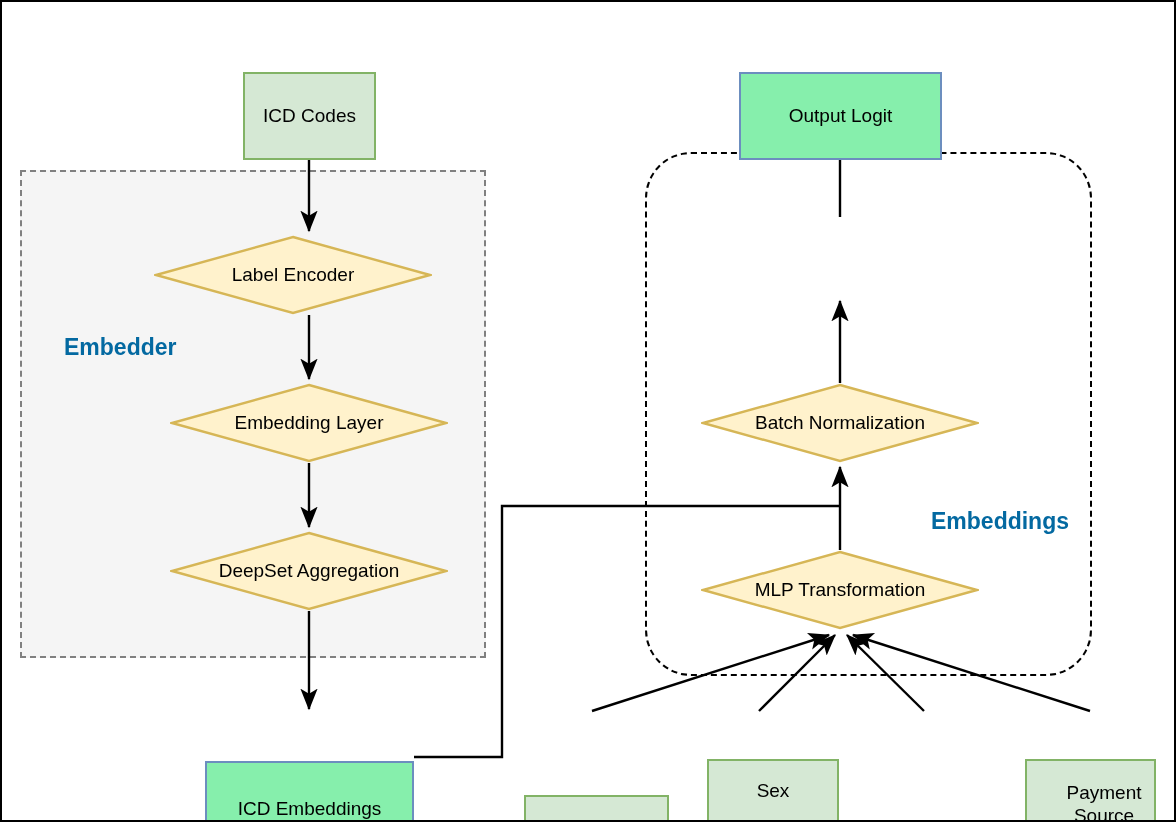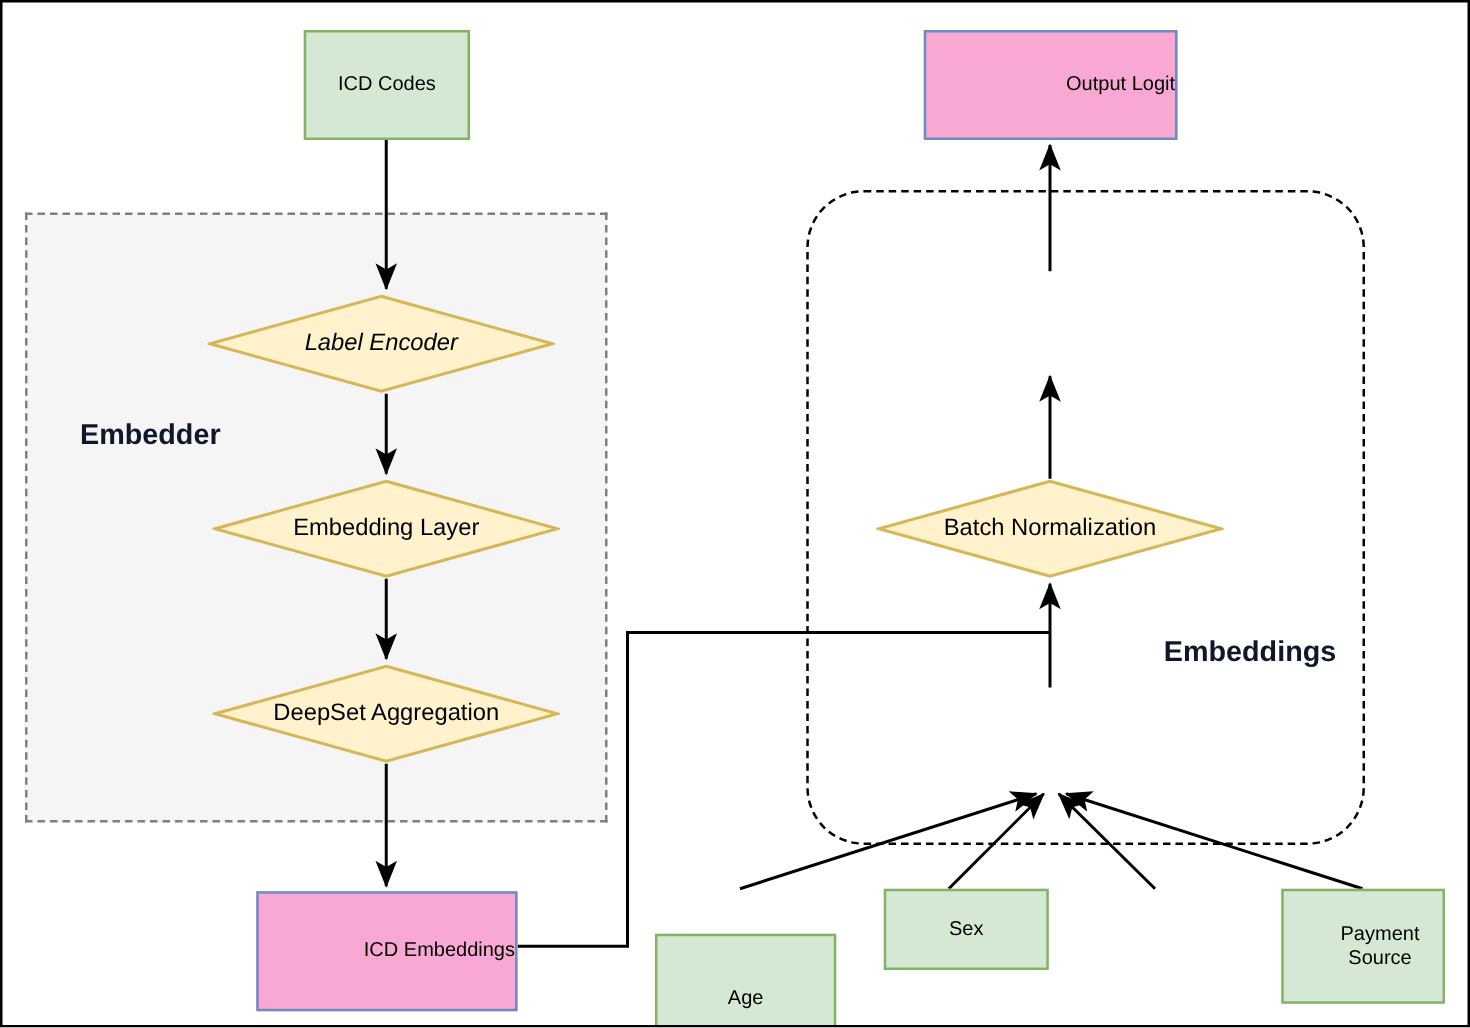--- a/index.html
+++ b/index.html
@@ -29,35 +29,35 @@
     pointer-events: none;
   }
   .node {
     position: absolute;
     display: flex;
     align-items: center;
     justify-content: center;
     text-align: center;
     box-sizing: border-box;
     color: #000000;
-    font-size: 16px;
+    font-size: 19px;
     line-height: 1.2;
+    margin-top: 48px;
   }
   .rect-node {
     border-width: 2px;
     border-style: solid;
   }
   .green-box {
     background: #d5e8d4;
     border-color: #82b366;
   }
   .blue-box {
-    background: #f9a8d4;
+    background: #86efac;
     border-color: #6c8ebf;
-    justify-content: flex-end;
   }
   .diamond-wrap {
     position: absolute;
   }
   .diamond-wrap > svg {
     position: absolute;
     left: 0;
     top: 0;
   }
   .diamond-label {
@@ -71,21 +71,21 @@
     justify-content: center;
     text-align: center;
     font-size: 19px;
     color: #000000;
     white-space: nowrap;
   }
   .group-label {
     position: absolute;
     font-weight: bold;
     font-size: 23px;
-    color: #0f172a;
+    color: #0369a1;
     white-space: nowrap;
   }
   .group-embedder-box {
     position: absolute;
     background: #f5f5f5;
     border: 2px dashed #808080;
     box-sizing: border-box;
   }
   .group-predictor-box {
     position: absolute;
@@ -159,21 +159,21 @@
   <div class="node rect-node green-box" style="left:705px; top:709px; width:132px; height:65px;">
     <span>Sex</span>
   </div>
 
 
   <div class="node rect-node green-box" style="left:1023px; top:709px; width:131px; height:92px;padding-left:27px;">
     <span style="white-space:pre-line;">Payment
 Source</span>
   </div>
 
-  <div class="diamond-wrap" style="left:164px; top:233px; width:278px; height:80px;font-style:italic;">
+  <div class="diamond-wrap" style="left:152px; top:233px; width:278px; height:80px;">
     <svg width="278" height="80" viewBox="0 0 278 80">
       <polygon points="139,2 276,40 139,78 2,40" fill="#fff2cc" stroke="#d6b656" stroke-width="2.4"></polygon>
     </svg>
     <div class="diamond-label">Label Encoder</div>
   </div>
 
   <div class="diamond-wrap" style="left:168px; top:381px; width:278px; height:80px;">
     <svg width="278" height="80" viewBox="0 0 278 80">
       <polygon points="139,2 276,40 139,78 2,40" fill="#fff2cc" stroke="#d6b656" stroke-width="2.4"></polygon>
     </svg>
@@ -188,14 +188,20 @@
   </div>
 
 
   <div class="diamond-wrap" style="left:699px; top:381px; width:278px; height:80px;">
     <svg width="278" height="80" viewBox="0 0 278 80">
       <polygon points="139,2 276,40 139,78 2,40" fill="#fff2cc" stroke="#d6b656" stroke-width="2.4"></polygon>
     </svg>
     <div class="diamond-label">Batch Normalization</div>
   </div>
 
+  <div class="diamond-wrap" style="left:699px; top:548px; width:278px; height:80px;">
+    <svg width="278" height="80" viewBox="0 0 278 80">
+      <polygon points="139,2 276,40 139,78 2,40" fill="#fff2cc" stroke="#d6b656" stroke-width="2.4"></polygon>
+    </svg>
+    <div class="diamond-label">MLP Transformation</div>
+  </div>
 
 </div>
 
 </body></html>

